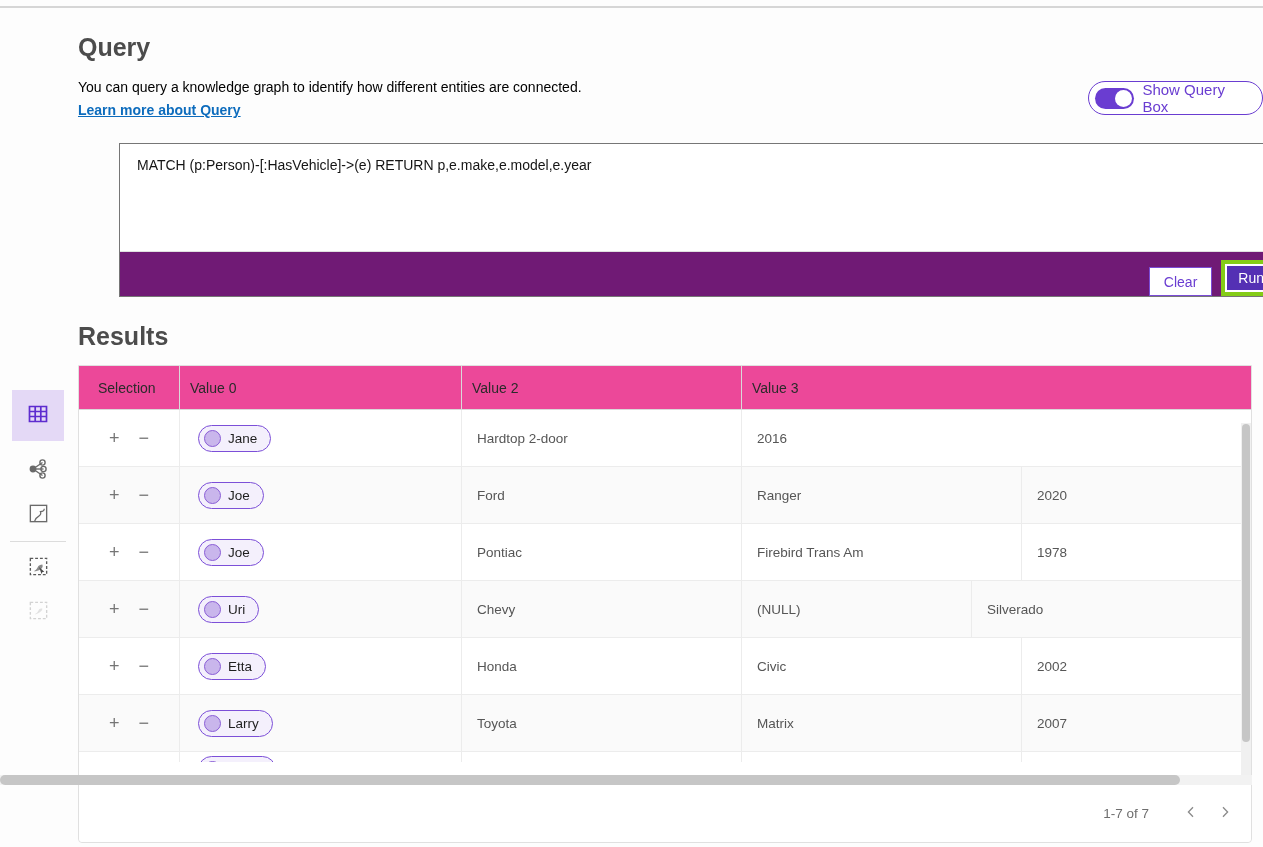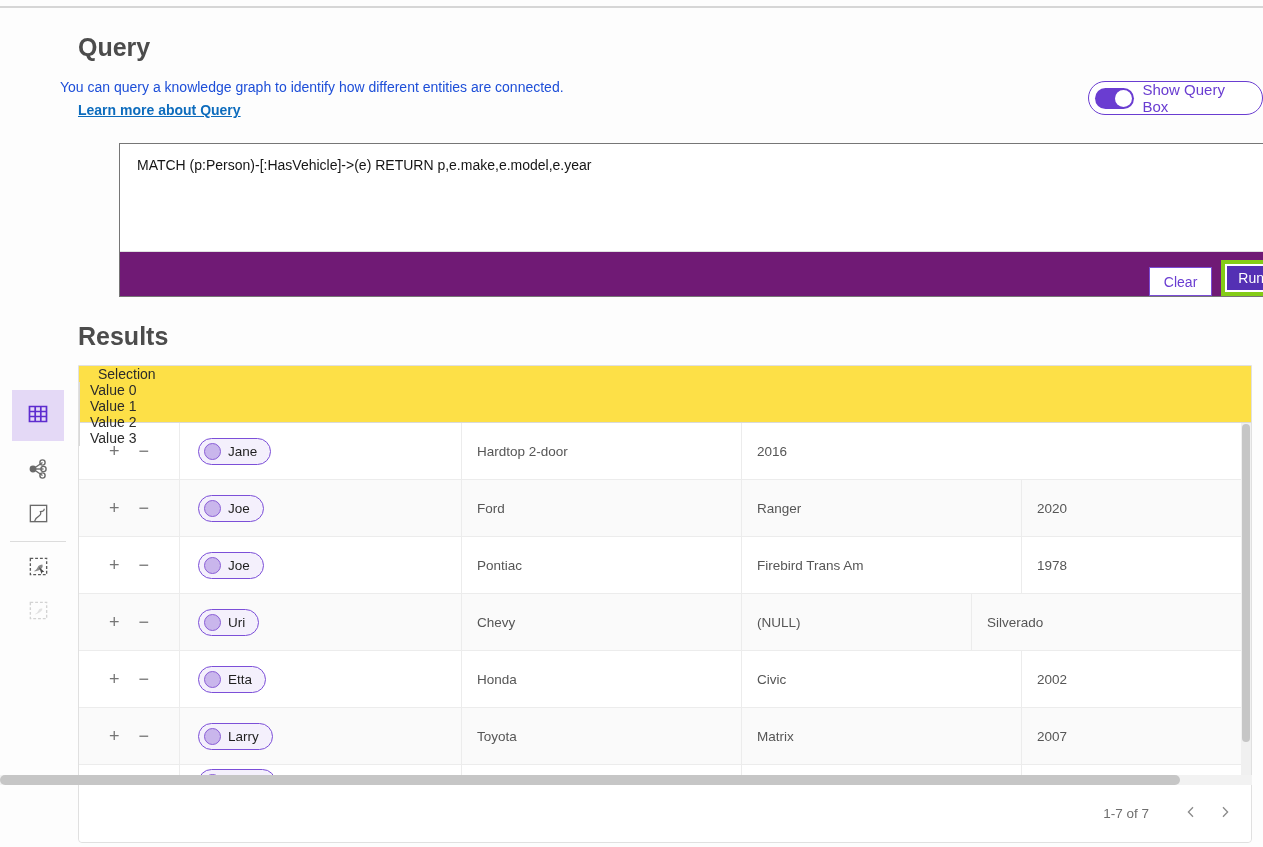--- a/index.html
+++ b/index.html
@@ -3,21 +3,21 @@
 <meta charset="utf-8">
 <style>
   * { margin:0; padding:0; box-sizing:border-box; }
   html,body { width:1263px; height:847px; background:#fdfdfd; overflow:hidden;
               font-family:"Liberation Sans", sans-serif; position:relative; }
   .abs { position:absolute; }
 
   #top-line { top:6px; left:0; width:1263px; height:2px; background:#d6d6d6; }
 
   #page-title { left:78px; top:33px; font-size:25px; font-weight:700; color:#4c4c4c; }
-  #page-desc  { left:60px; top:79px; font-size:14px; color:#1d4ed8; }
+  #page-desc  { left:78px; top:79px; font-size:14px; color:#000000; }
   #learn-link { left:78px; top:102px; font-size:14px; font-weight:700; color:#0d6cbd;
                 text-decoration:underline; cursor:pointer; }
 
   
   #toggle-pill { left:1088px; top:81px; height:34px; min-width:163px; background:#fff;
                  border:1px solid #6a3dd1; border-radius:18px; display:flex; align-items:center;
                  padding:0 14px 0 6px; gap:8px; cursor:pointer; }
   #toggle-track { width:42px; height:21px; background:#6a3dd1; border-radius:11px; position:relative; }
   #toggle-knob { position:absolute; right:2px; top:2px; width:17px; height:17px; background:#fff;
                  border-radius:50%; }
@@ -44,21 +44,21 @@
   
   #sidebar { left:10px; top:390px; width:56px; display:flex; flex-direction:column; align-items:center; }
   .side-item { width:52px; height:51px; display:flex; align-items:center; justify-content:center; cursor:pointer; }
   .side-item.selected { background:#e4d9f6; }
   .side-item.small { height:44px; }
   #sidebar-divider { width:56px; height:1px; background:#dcdcdc; margin:4px 0; }
 
   
   #results-panel { left:78px; top:365px; width:1174px; height:478px; background:#fff;
                    border:1px solid #e0e0e0; border-radius:0 0 4px 4px; }
-  #table-header-row { display:flex; height:57px; background:#fde047; border-bottom:1px solid #d9d9d9;flex-direction:column; }
+  #table-header-row { display:flex; height:44px; background:#ec4899; border-bottom:1px solid #d9d9d9; }
   .hcell { display:flex; align-items:center; padding-left:10px; font-size:14px; color:#2b2b2b;
            border-left:1px solid #d9d9d9; }
   .hcell:first-child { border-left:none; padding-left:19px; }
   .c0 { width:100px; } .c1 { width:282px; } .c2 { width:280px; } .c3 { width:280px; } .c4 { flex:1; }
 
   .trow { display:flex; height:57px; background:#fff; border-bottom:1px solid #ececec; }
   .trow.alt { background:#fafafa; }
   .tcell { display:flex; align-items:center; padding-left:15px; font-size:13.5px; color:#565656;
            border-left:1px solid #ececec; overflow:hidden; }
   .tcell:first-child { border-left:none; padding-left:0; }
@@ -167,21 +167,20 @@
           <path d="M8 16c2-1 3-2 4-4s2-2 4-2c0 2-1 3-3 4s-3 2-5 2z" fill="#e2e2e2"></path>
         </svg>
     </span>
   </div>
 </div>
 
 <div id="results-panel" class="abs">
   <div id="table-header-row">
       <div class="hcell c0">Selection</div>
       <div class="hcell c1">Value 0</div>
-      <div class="hcell c2">Value 1</div>
       <div class="hcell c3">Value 2</div>
       <div class="hcell c4">Value 3</div>
     </div>
   <div id="rows-container">
   <div class="trow">
     <div class="tcell c0 sel-cell">
       <button class="rowbtn">+</button>
       <button class="rowbtn">−</button>
     </div>
     <div class="tcell c1 v0">

